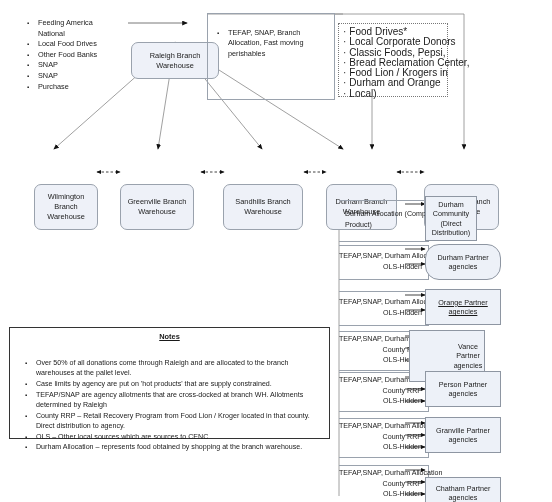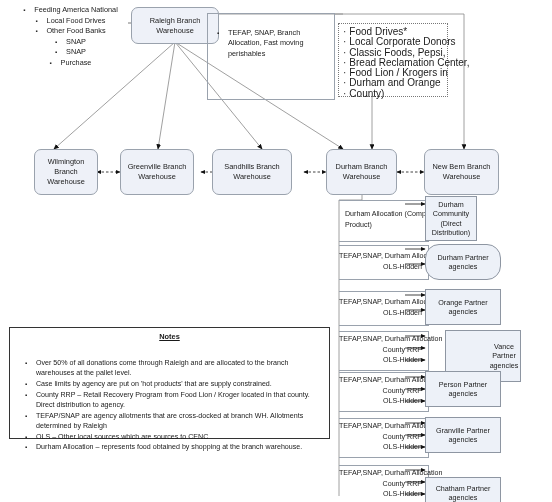--- a/index.html
+++ b/index.html
@@ -15,20 +15,21 @@
   .wh{
     position:absolute;
     background:#eef1f8;
     border:1px solid #9aa2ad;
     border-radius:7px;
     display:flex;align-items:center;justify-content:center;
     text-align:center;
     font-size:7.4px;line-height:10px;
     padding:2px 3px;
     box-sizing:border-box;
+    margin-top:35px;
   }
   
   .agency{
     position:absolute;
     background:#edf1f8;
     border:1px solid #8e96a2;
     display:flex;align-items:center;justify-content:center;
     text-align:center;
     font-size:7.2px;line-height:9.4px;
     padding:1px 2px;
@@ -44,21 +45,21 @@
     font-size:7.1px;line-height:10.5px;
     color:#1a1a1a;
   }
   .lblbox .ln{display:block;white-space:nowrap;}
   .lblbox .r{text-align:right;padding-right:6px;}
   .lblbox .l{text-align:left;padding-left:6px;}
 
   
   #sources{position:absolute;left:6px;top:4px;width:122px;font-size:7.3px;line-height:10.6px;}
   #sources li{margin:0;padding:0;}
-  #sources ul{margin:1px;padding-left:18px;list-style:none;text-align:center;}
+  #sources ul{margin:14px;padding-left:18px;list-style:none;}
   #sources li:before{content:"\25AA";position:absolute;margin-left:-11px;font-size:6px;line-height:11.5px;color:#222;}
 
   
   #raleighNote{
     position:absolute;left:207px;top:13px;width:128px;height:87px;
     border:1px solid #9aa2ad;box-sizing:border-box;
   }
   #raleighNote ul{margin:0;padding:14px 4px 0 20px;list-style:none;font-size:7.3px;line-height:10.4px;}
   #raleighNote li:before{content:"\25AA";position:absolute;margin-left:-11px;font-size:6px;line-height:11px;}
 
@@ -164,30 +165,30 @@
     </ul>
   </div>
 
   <div id="donors">
     <span class="ln">Food Drives*</span>
     <span class="ln">Local Corporate Donors</span>
     <span class="ln">Classic Foods, Pepsi,</span>
     <span class="ln">Bread Reclamation Center,</span>
     <span class="ln">Food Lion / Krogers in</span>
     <span class="ln">Durham and Orange</span>
-    <span class="ln">County)</span>
+    <span class="ln">Local)</span>
   </div>
 
   <div class="wh" style="left:34px;top:149px;width:64px;height:46px;">
     <span>Wilmington Branch Warehouse</span>
   </div>
   <div class="wh" style="left:120px;top:149px;width:74px;height:46px;">
     <span>Greenville Branch Warehouse</span>
   </div>
-  <div class="wh" style="left:212px;top:149px;width:80px;height:46px;">
+  <div class="wh" style="left:223px;top:149px;width:80px;height:46px;">
     <span>Sandhills Branch Warehouse</span>
   </div>
   <div class="wh" style="left:326px;top:149px;width:71px;height:46px;">
     <span>Durham Branch Warehouse</span>
   </div>
   <div class="wh" style="left:424px;top:149px;width:75px;height:46px;">
     <span>New Bern Branch Warehouse</span>
   </div>
 
   <div class="lblbox" style="left:339px;top:200px;width:90px;height:42px;">
@@ -228,41 +229,41 @@
     <span class="ln r">County RRP</span>
     <span class="ln r">OLS-Hidden</span>
   </div>
 
   <div class="agency" style="left:425px;top:196px;width:52px;height:45px;">
     <span>Durham Community (Direct Distribution)</span>
   </div>
   <div class="agency" style="left:425px;top:244px;width:76px;height:36px;border-radius:14px;">
     <span>Durham Partner agencies</span>
   </div>
-  <div class="agency" style="left:425px;top:289px;width:76px;height:36px;">
+  <div class="agency" style="left:425px;top:289px;width:76px;height:36px;text-decoration:underline;">
     <span>Orange Partner agencies</span>
   </div>
-  <div class="agency" style="left:445px;top:330px;width:76px;height:52px;padding-left:44px;">
+  <div class="agency" style="left:409px;top:330px;width:76px;height:52px;padding-left:44px;">
     <span>Vance Partner agencies</span>
   </div>
   <div class="agency" style="left:425px;top:371px;width:76px;height:36px;">
     <span>Person Partner agencies</span>
   </div>
   <div class="agency" style="left:425px;top:417px;width:76px;height:36px;">
     <span>Granville Partner agencies</span>
   </div>
   <div class="agency" style="left:425px;top:477px;width:76px;height:32px;">
     <span>Chatham Partner agencies</span>
   </div>
 
   <div id="notes">
     <div class="ttl">Notes</div>
     <ul>
       <li>Over 50% of all donations come through Raleigh and are allocated to the branch warehouses at the pallet level.</li>
       <li>Case limits by agency are put on 'hot products' that are supply constrained.</li>
+      <li>TEFAP/SNAP are agency allotments that are cross-docked at branch WH. Allotments determined by Raleigh</li>
       <li>County RRP – Retail Recovery Program from Food Lion / Kroger located in that county. Direct distribution to agency.</li>
-      <li>TEFAP/SNAP are agency allotments that are cross-docked at branch WH. Allotments determined by Raleigh</li>
       <li>OLS – Other local sources which are sources to CENC</li>
       <li>Durham Allocation – represents food obtained by shopping at the branch warehouse.</li>
     </ul>
   </div>
 
 </div>
 
 </body></html>

